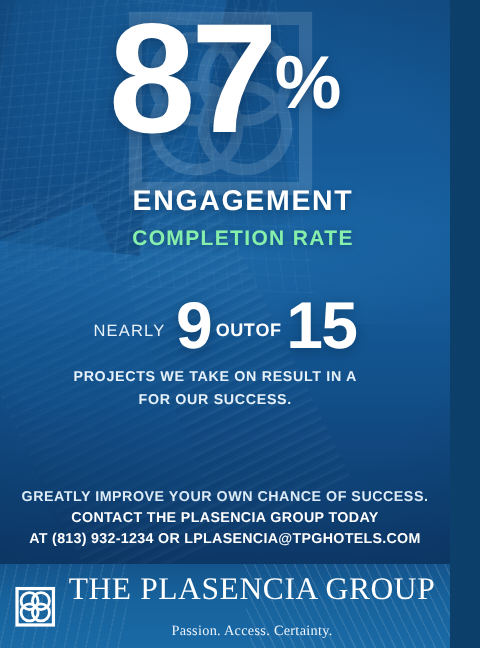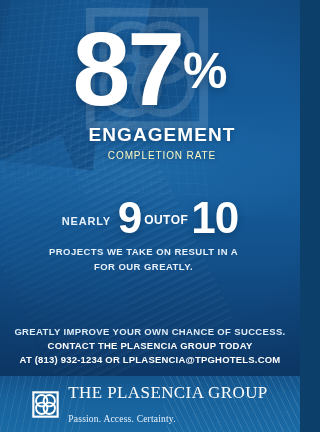--- a/index.html
+++ b/index.html
@@ -205,21 +205,21 @@
     width: 100%;
     height: 100%;
     color: #ffffff;
     text-align: center;
   }
 
   
   .hero {
     position: absolute;
     left: 0; right: 0;
-    top: 22px;
+    top: 6px;
     display: flex;
     align-items: flex-start;
     justify-content: center;
     text-align: right;
   }
   .hero-num {
     font-size: 104px;
     line-height: .92;
     font-weight: 700;
     letter-spacing: -3px;
@@ -245,40 +245,40 @@
     padding-left: 24px;
   }
   .headline-1 {
     font-size: 19px;
     font-weight: 700;
     letter-spacing: 1.1px;
     color: #fff;
     text-shadow: 0 1px 5px rgba(6,34,62,.4);
   }
   .headline-2 {
-    font-size: 10px;
-    font-weight: 400;
+    font-size: 14px;
+    font-weight: 700;
     letter-spacing: .9px;
     margin-top: 4px;
-    color: #fef9c3;
+    color: #86efac;
     text-shadow: 0 1px 5px rgba(6,34,62,.4);
   }
 
   
   .ratio {
     position: absolute;
     left: 0; right: 0;
     top: 198px;
     display: flex;
     align-items: center;
     justify-content: center;
   }
   .ratio-nearly {
     font-size: 11px;
-    font-weight: 700;
+    font-weight: 400;
     letter-spacing: .8px;
     color: #e8f2fa;
     margin-right: 7px;
     margin-top: 6px;
   }
   .ratio-big {
     font-size: 44px;
     line-height: .9;
     font-weight: 700;
     letter-spacing: -1px;
@@ -394,34 +394,35 @@
     position: relative;
     z-index: 2;
     display: flex;
     align-items: center;
     gap: 9px;
   }
   .brand-mark { width: 27px; height: 27px; display: block; flex: none; }
   .brand-text { text-align: left; }
   .brand-name {
     font-family: "Liberation Serif", serif;
-    font-size: 17px;
+    font-size: 21px;
     line-height: 1;
     letter-spacing: .4px;
     color: #fff;
     white-space: nowrap;
   }
   .brand-tag {
     font-family: "Liberation Serif", serif;
     font-size: 9.5px;
     line-height: 1;
     margin-top: 14px;
     letter-spacing: .2px;
     color: #eaf3fb;
     white-space: nowrap;
+    text-align: center;
   }
 </style>
 </head>
 <body>
 
 <div id="poster">
 
   <div class="bg-layer bg-base"></div>
   <div class="bg-layer bg-tl-block"></div>
   <div class="bg-layer bg-tl-grid"></div>
@@ -460,26 +461,26 @@
       <div class="headline-2">COMPLETION RATE</div>
     </div>
 
     <div class="ratio">
       <span class="ratio-nearly">NEARLY</span>
       <span class="ratio-big">9</span>
       <span class="ratio-outof">
         <span class="ratio-out">OUT</span>
         <span class="ratio-of">OF</span>
       </span>
-      <span class="ratio-big">10</span>
+      <span class="ratio-big">15</span>
     </div>
 
     <div class="subcopy">
       <div class="sub-1">PROJECTS WE TAKE ON RESULT IN A</div>
-      <div class="sub-3">FOR OUR GREATLY.</div>
+      <div class="sub-3">FOR OUR SUCCESS.</div>
     </div>
 
     <div class="cta">
       <div class="cta-1">GREATLY IMPROVE YOUR OWN CHANCE OF SUCCESS.</div>
       <div class="cta-2">CONTACT THE PLASENCIA GROUP TODAY</div>
       <div class="cta-3">AT (813) 932-1234 OR LPLASENCIA@TPGHOTELS.COM</div>
     </div>
 
     <div class="footer">
       <div class="footer-inner">

